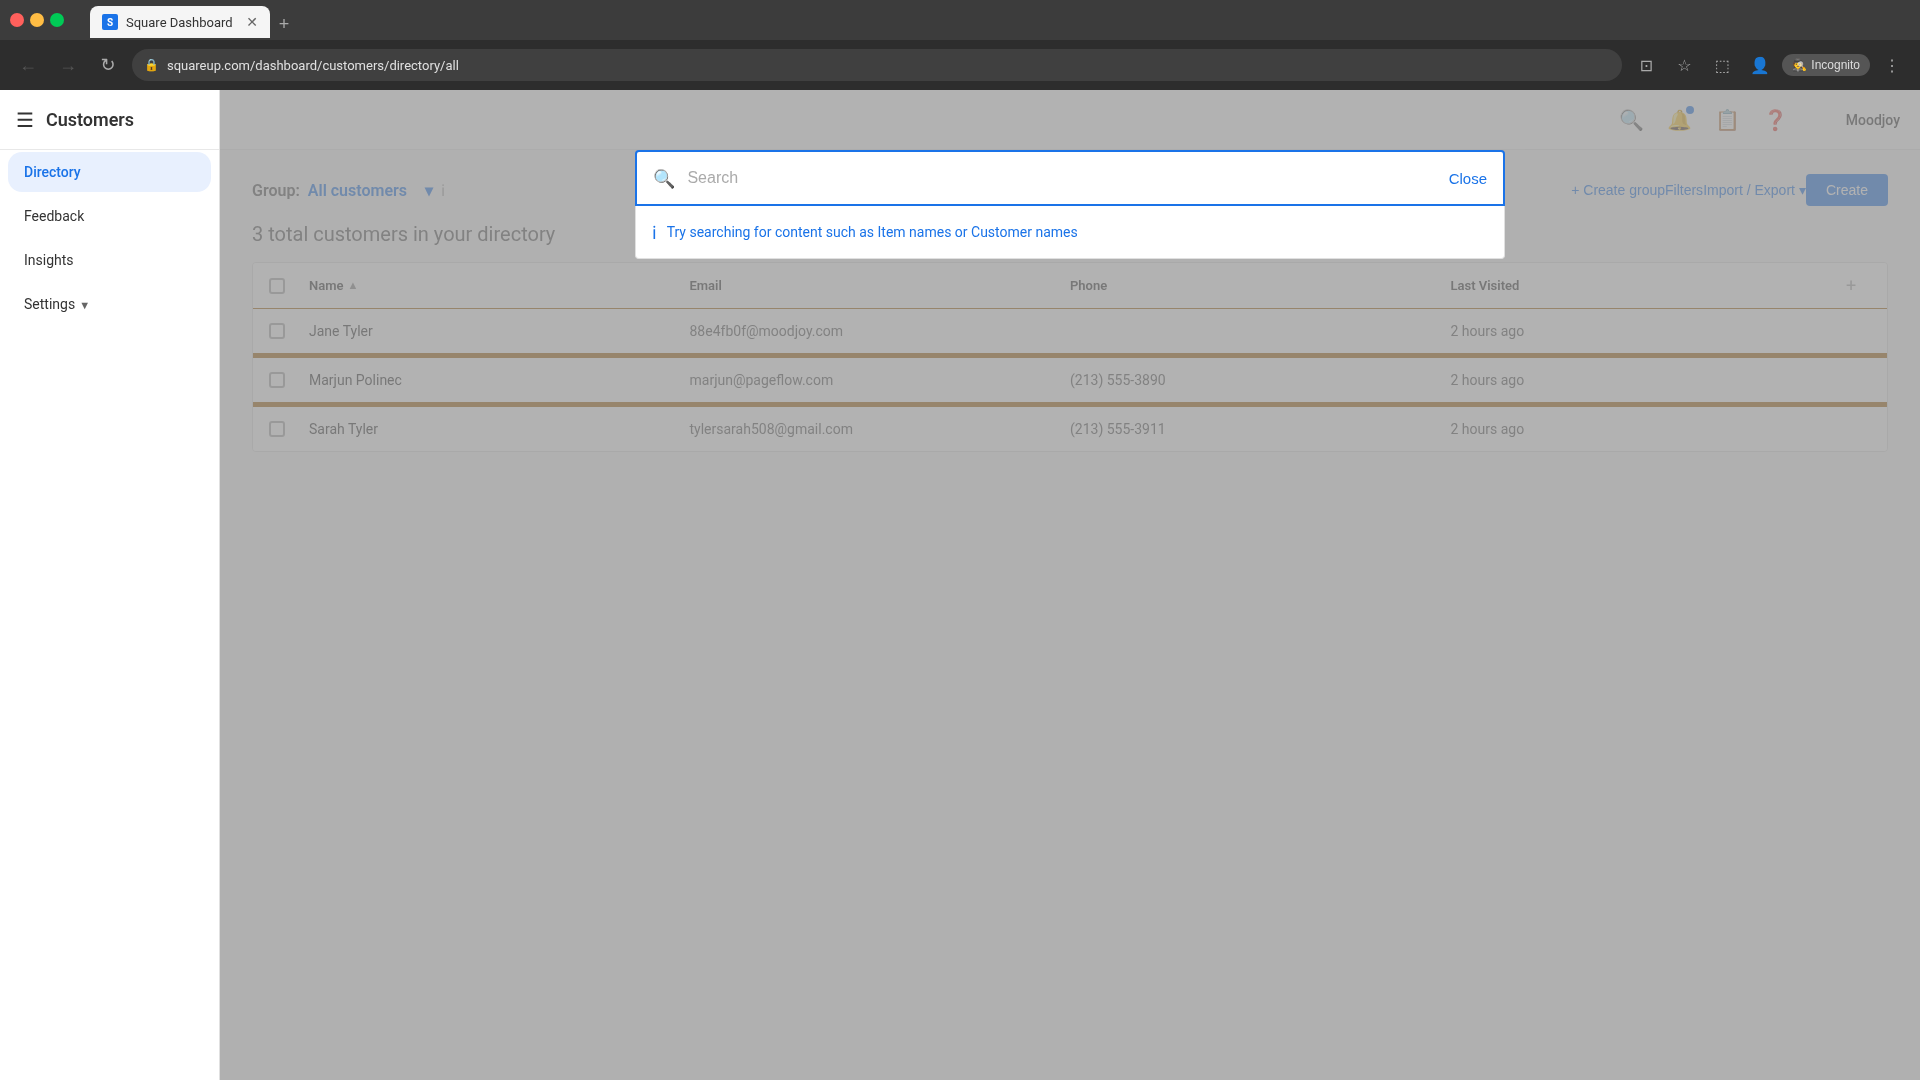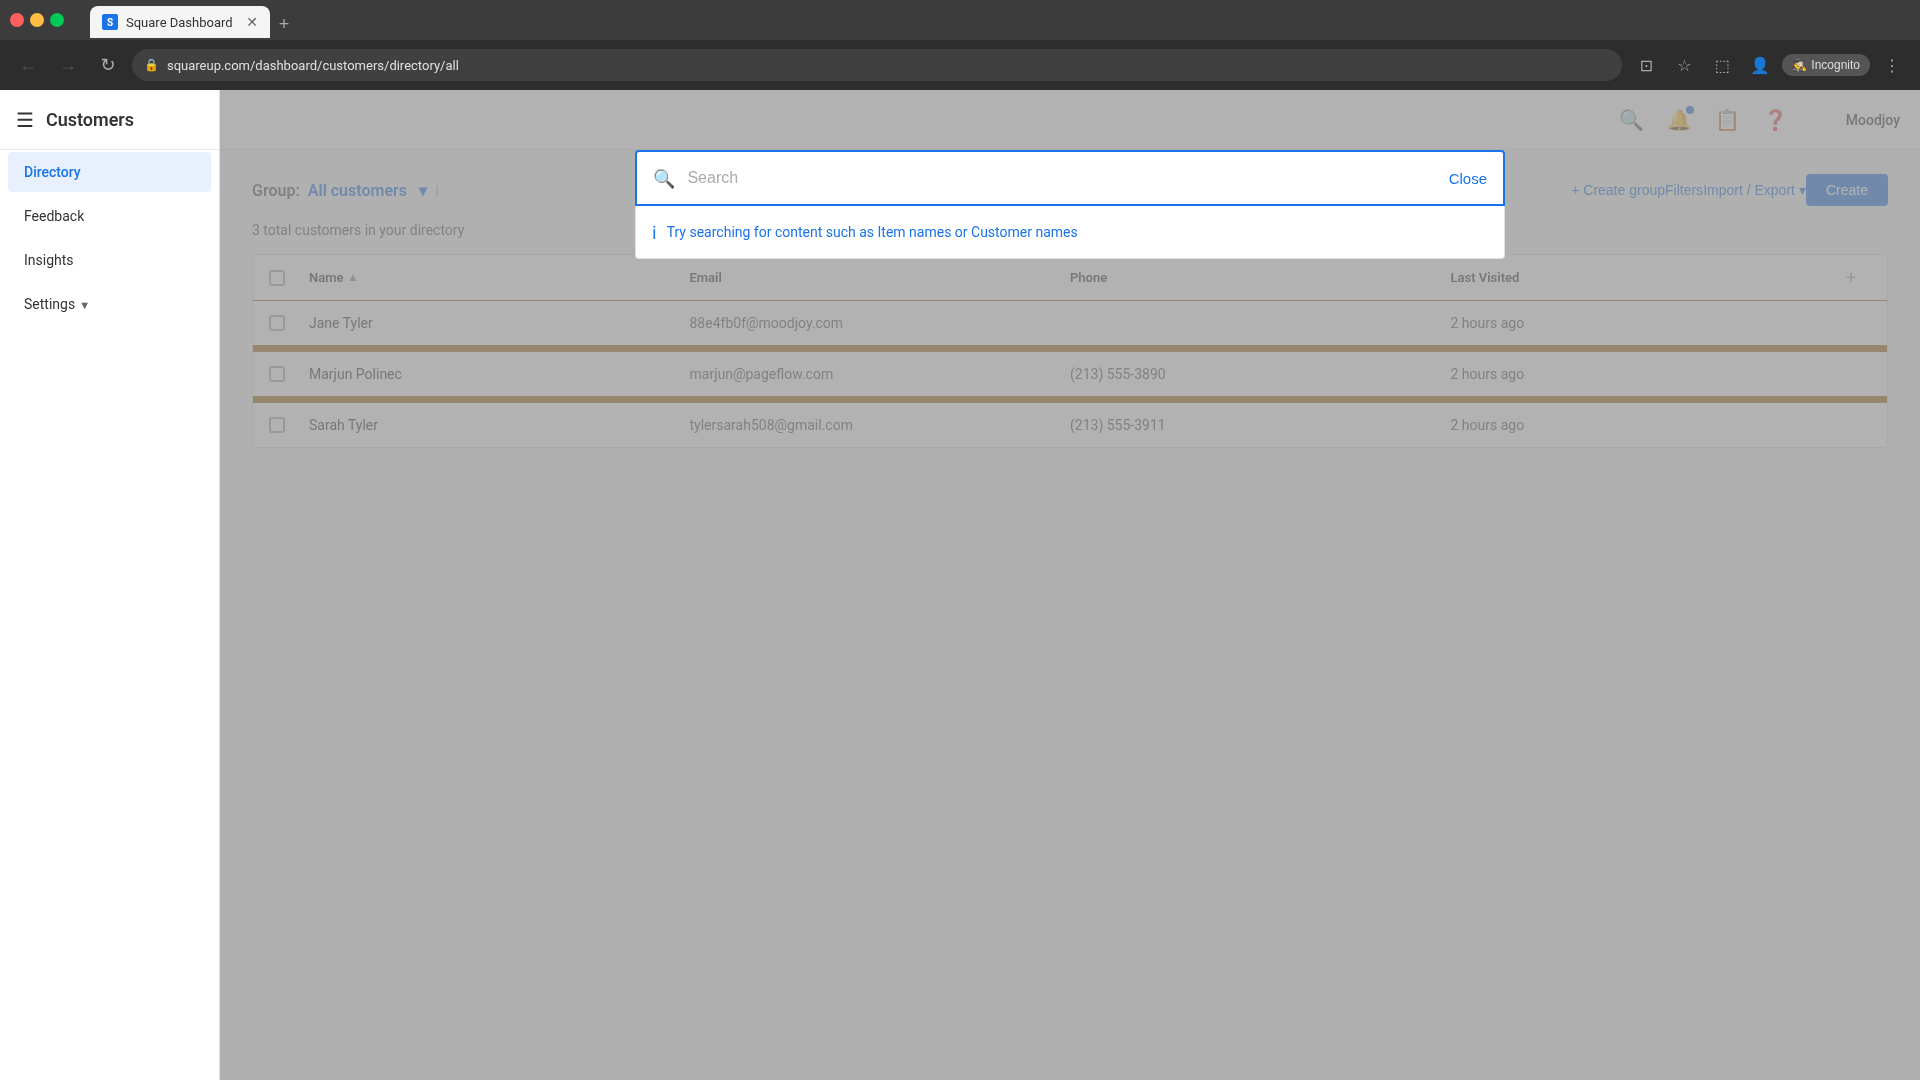--- a/index.html
+++ b/index.html
@@ -178,20 +178,21 @@
       border-radius: 4px;
       margin: 2px 8px;
       display: flex;
       align-items: center;
       gap: 8px;
     }
     .nav-item.active {
       background: #e8f0fe;
       color: #1a73e8;
       font-weight: 500;
+      border-radius: 14px;
     }
     .nav-item.settings {
       display: flex;
       align-items: flex-end;
       gap: 4px;
     }
 
     
     .main-content {
       flex: 1;
@@ -276,21 +277,21 @@
       font-size: 16px;
       font-weight: 600;
       color: #555;
     }
     .group-name {
       font-size: 16px;
       font-weight: 600;
       color: #1a73e8;
       display: flex;
       align-items: center;
-      gap: 12px;
+      gap: 18px;
       cursor: pointer;
     }
     .group-info-icon {
       color: #aaa;
       font-size: 16px;
     }
 
     .header-actions {
       display: flex;
       align-items: center;
@@ -331,21 +332,21 @@
     .filters-btn {
       color: #1a73e8;
       font-size: 14px;
       font-weight: 500;
       cursor: pointer;
       background: none;
       border: none;
     }
 
     .customer-count {
-      font-size: 14px;
+      font-size: 20px;
       color: #555;
       margin-bottom: 16px;
     }
 
     
     .customer-table {
       background: white;
       border-radius: 4px;
       border: 1px solid #e0e0e0;
       overflow: hidden;
@@ -364,21 +365,21 @@
       color: #333;
       display: flex;
       align-items: center;
       gap: 4px;
     }
     .sort-icon { color: #888; font-size: 11px; }
     .table-row {
       display: grid;
       grid-template-columns: 40px 1fr 1fr 1fr 1fr 40px;
       padding: 14px 16px;
-      border-bottom: 7px solid #a16207;
+      border-bottom: 5px solid #a16207;
       align-items: center;
       background: white;
     }
     .table-row:last-child { border-bottom: none; }
     .cell-text {
       font-size: 14px;
       color: #333;
     }
     .cell-text.muted { color: #555; }
     .checkbox {

